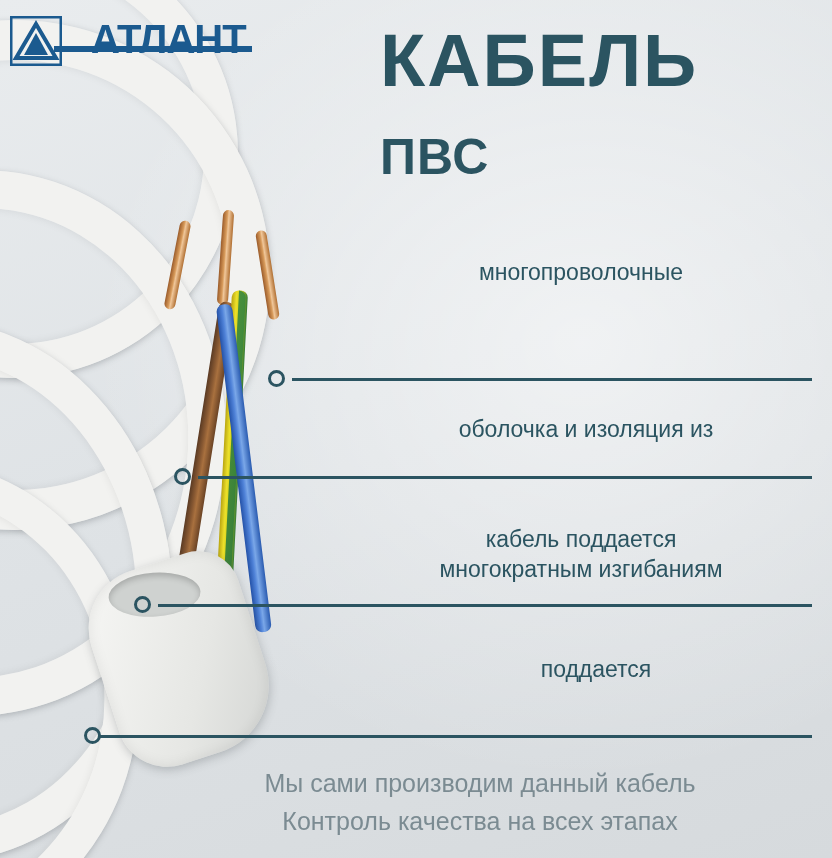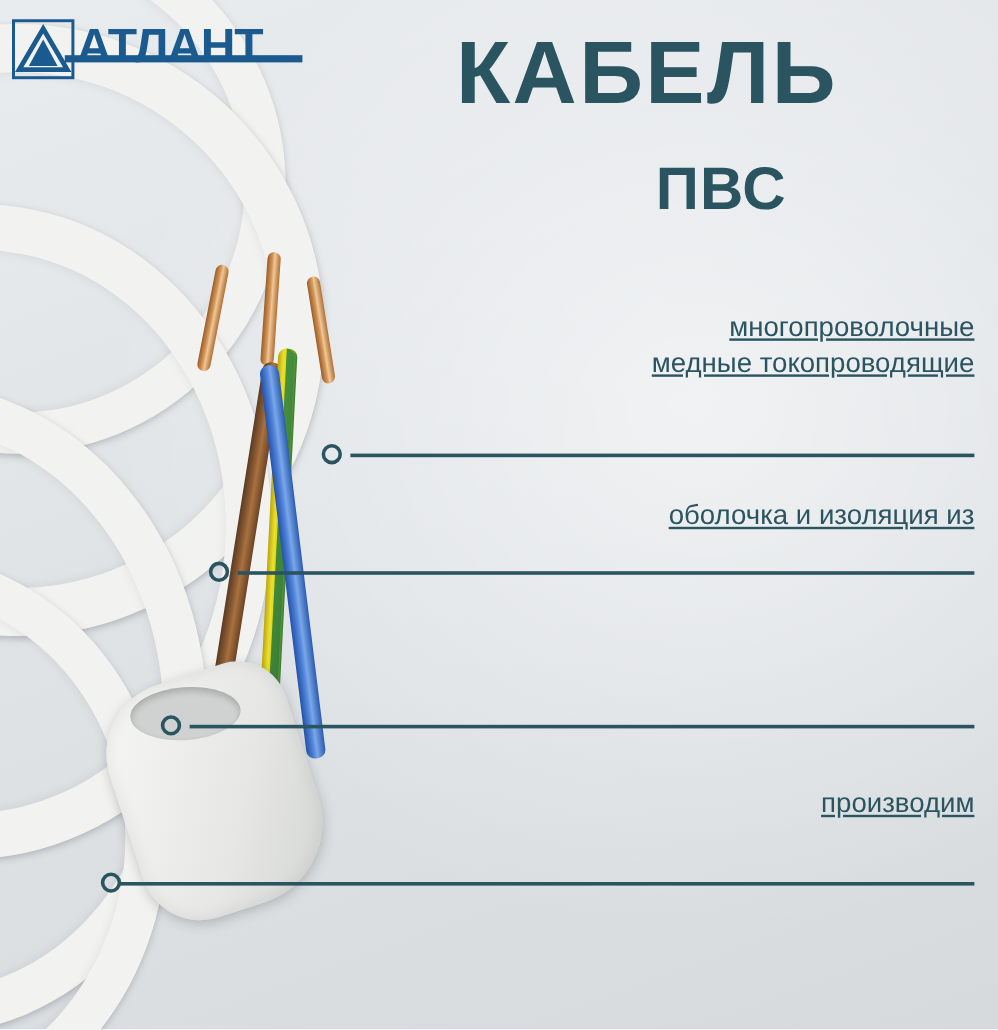--- a/index.html
+++ b/index.html
@@ -144,20 +144,21 @@
   }
   .logo-text {
     font-size: 40px;
     font-weight: bold;
     color: #1b5a8f;
     letter-spacing: -1px;
     line-height: 1;
     font-family: "Liberation Sans", sans-serif;
     position: relative;
     top: -2px;
+    margin-left: 27px;
   }
   .logo-underline {
     position: absolute;
     left: 54px;
     top: 46px;
     width: 198px;
     height: 6px;
     background: #1b5a8f;
   }
 
@@ -171,38 +172,37 @@
     font-weight: bold;
     color: #2b5461;
     letter-spacing: 2px;
     line-height: 1;
   }
   .title-sub {
     position: absolute;
     left: 380px;
     top: 132px;
     width: 442px;
-    text-align: center;
+    text-align: left;
     font-size: 50px;
     font-weight: bold;
     color: #2b5461;
     letter-spacing: 1px;
     line-height: 1;
   }
 
   
   .feature {
     position: absolute;
   }
   .feature-text {
     font-size: 23px;
     color: #2b5461;
-    text-align: right;
+    text-align: center;
     line-height: 1.3;
-    text-decoration: underline;
   }
   .rule {
     position: absolute;
     height: 3px;
     background: #2b5461;
   }
   .dot {
     position: absolute;
     width: 17px;
     height: 17px;
@@ -282,39 +282,48 @@
     <div class="logo-text">АТЛАНТ</div>
   </div>
   <div class="logo-underline"></div>
 
   <div class="title-main">КАБЕЛЬ</div>
   <div class="title-sub">ПВС</div>
 
   <div class="feature f1">
     <div class="feature-text">
       <div>многопроволочные</div>
-      <div>медные токопроводящие</div>
     </div>
   </div>
   <div class="rule r1"></div>
   <div class="dot d1"></div>
 
   <div class="feature f2">
     <div class="feature-text">
       <div>оболочка и изоляция из</div>
     </div>
   </div>
   <div class="rule r2"></div>
   <div class="dot d2"></div>
 
+  <div class="feature f3">
+    <div class="feature-text">
+      <div>кабель поддается</div>
+      <div>многократным изгибаниям</div>
+    </div>
+  </div>
   <div class="rule r3"></div>
   <div class="dot d3"></div>
 
   <div class="feature f4">
     <div class="feature-text">
-      <div>производим</div>
+      <div>поддается</div>
     </div>
   </div>
   <div class="rule r4"></div>
   <div class="dot d4"></div>
 
+  <div class="footer">
+    <div>Мы сами производим данный кабель</div>
+    <div>Контроль качества на всех этапах</div>
+  </div>
 
 </div>
 
 </body></html>

